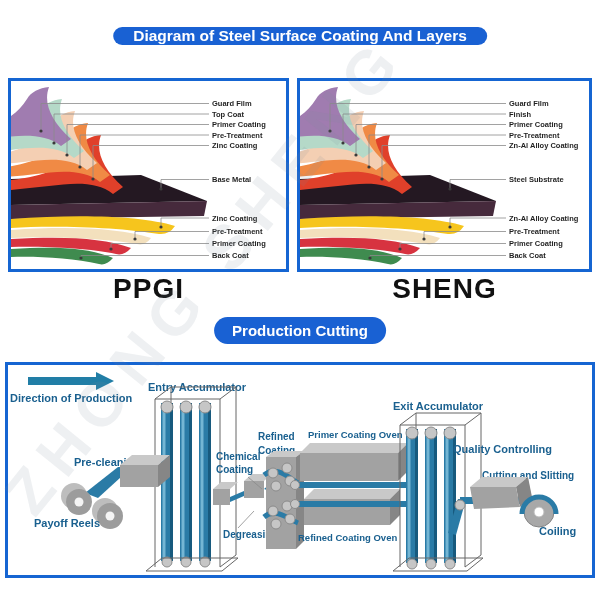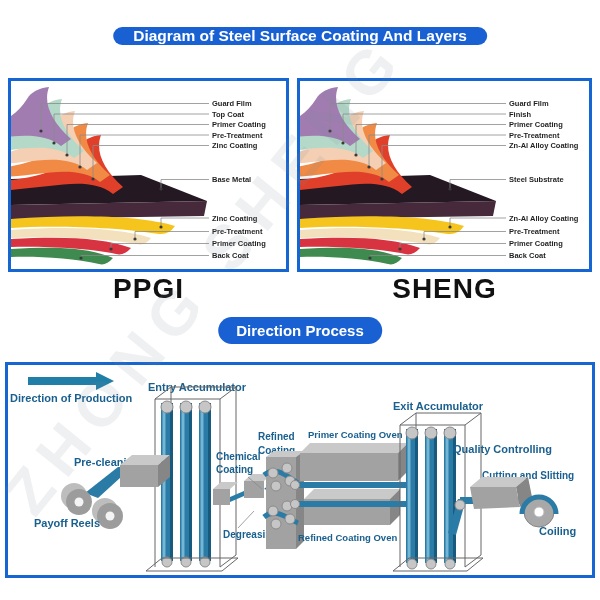--- a/index.html
+++ b/index.html
@@ -155,21 +155,21 @@
     <text class="ll" x="209" y="153">Pre-Treatment</text>
     <text class="ll" x="209" y="165">Primer Coating</text>
     <text class="ll" x="209" y="177">Back Coat</text>
   </g>
 </svg>
 </div>
 
 <div class="pname" id="nameL">PPGI</div>
 <div class="pname" id="nameR">SHENG</div>
 
-<div class="pill" id="pill2">Direction Process</div>
+<div class="pill" id="pill2">Production Cutting</div>
 
 <div class="panel" id="prod">
 <svg width="584" height="210" viewBox="0 0 584 210">
 
   <g>
     <path d="M20,12 L88,12 L88,7 L106,16 L88,25 L88,20 L20,20 Z" fill="#217ea6"></path>
   </g>
   <text class="pl" x="2" y="37">Direction of Production</text>
 
   <text class="pl" x="140" y="26">Entry Accumulator</text>

